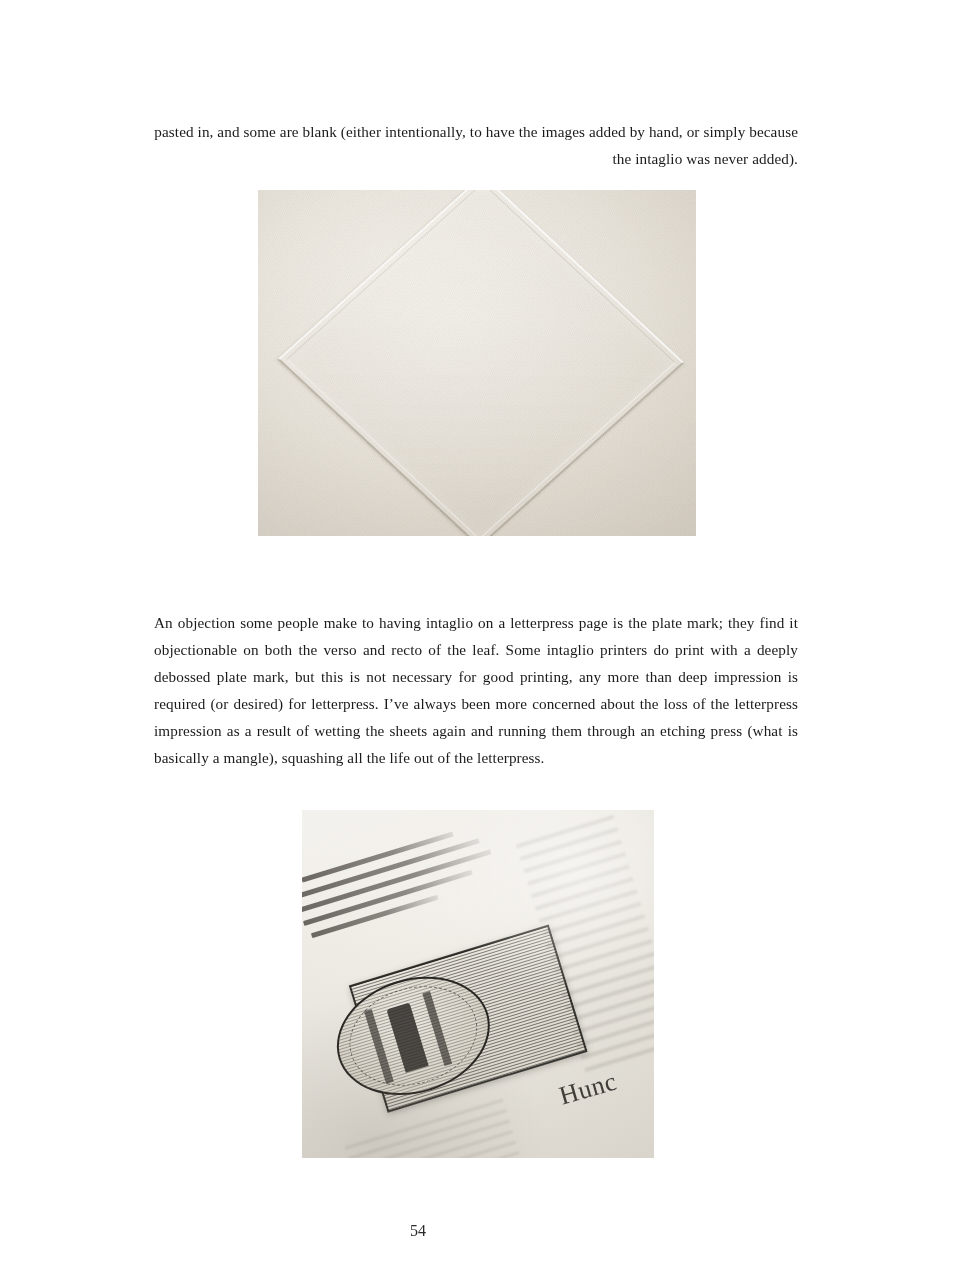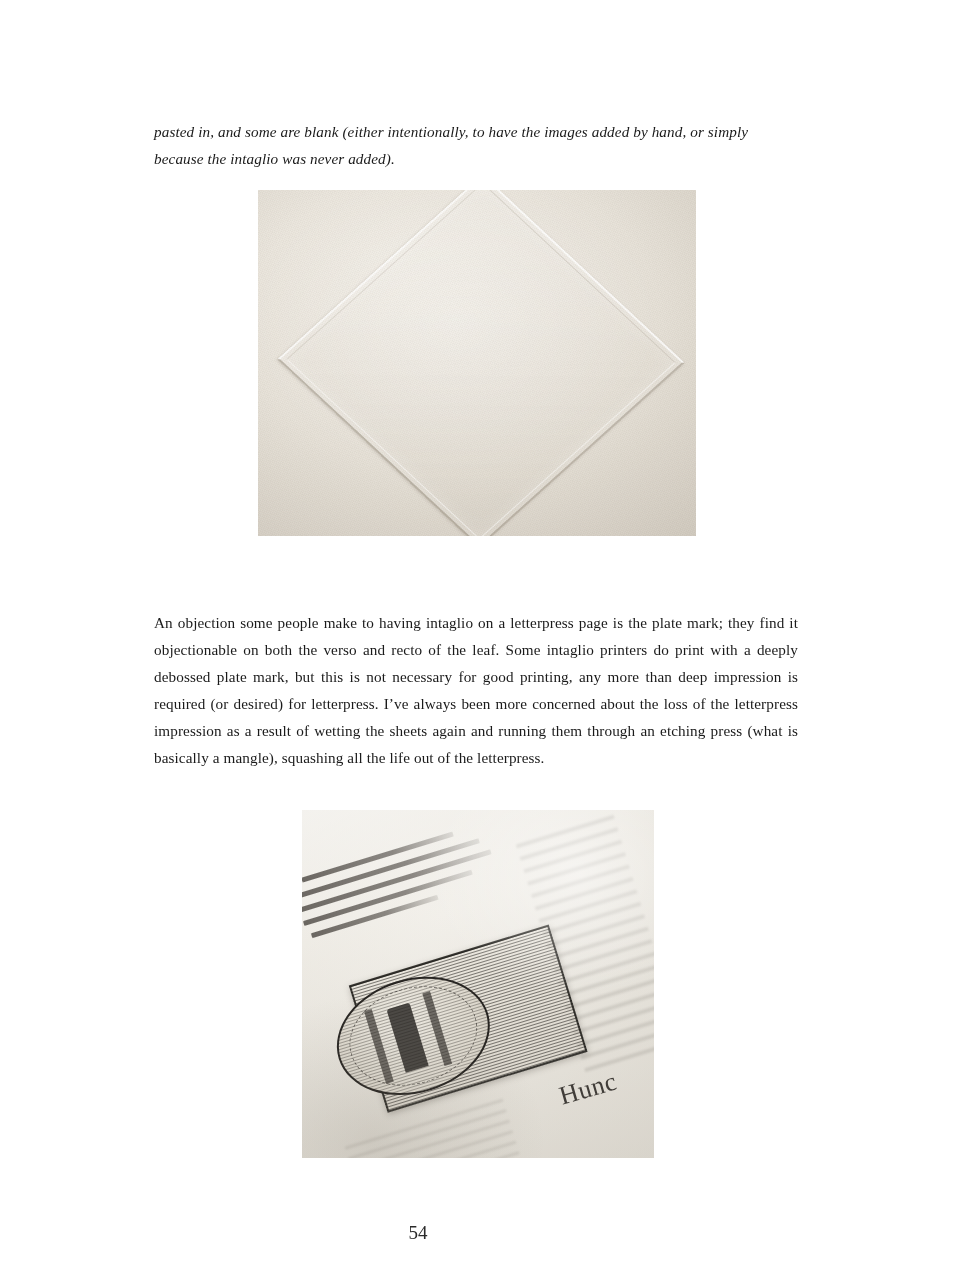--- a/index.html
+++ b/index.html
@@ -24,22 +24,21 @@
     background: #ffffff;
   }
   p.body-text {
     font-size: 15.2px;
     line-height: 27px;
     text-align: justify;
     margin: 0;
     letter-spacing: 0.1px;
   }
   p.first-para {
-    text-align: left;
-    font-style: italic;
+    text-align: right;
   }
   .figure {
     margin: 0;
   }
   
   .fig1-wrap {
     position: absolute;
     left: 258px;
     top: 190px;
     width: 438px;
@@ -238,21 +237,21 @@
     left: 154px;
     top: 609px;
     width: 644px;
   }
   .folio {
     position: absolute;
     left: 0;
     top: 1222px;
     width: 836px;
     text-align: center;
-    font-size: 19px;
+    font-size: 16px;
     color: #2a2a2a;
   }
 </style>
 </head>
 <body>
 
 <div class="page">
 
   <div class="para-top">
     <p class="body-text first-para">pasted in, and some are blank (either intentionally, to have the images added by hand, or simply because the intaglio was never added).</p>

